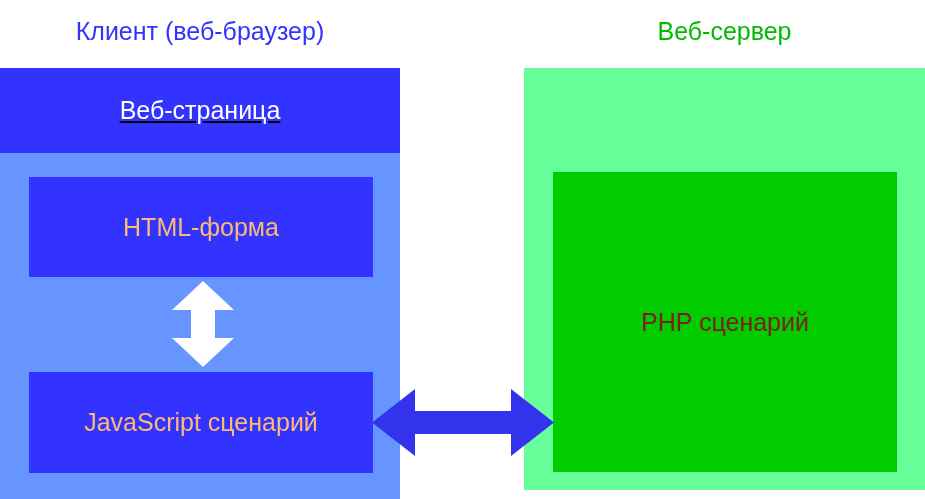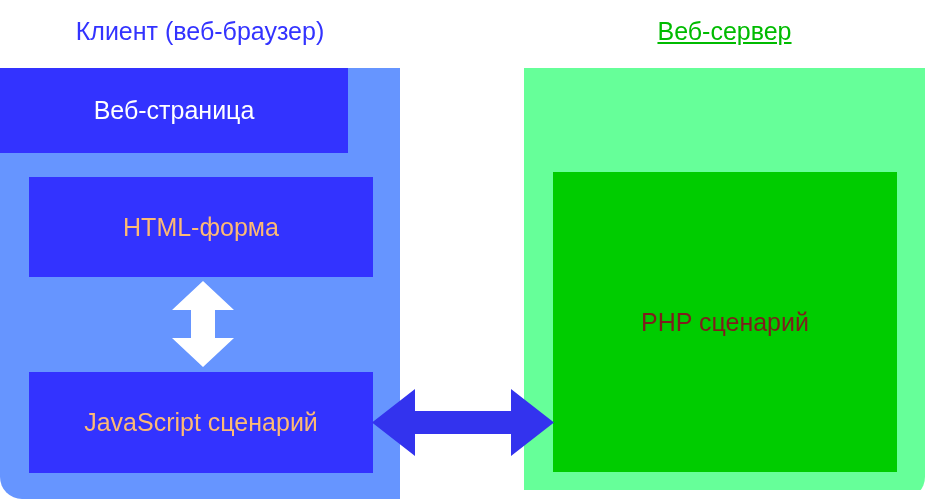--- a/index.html
+++ b/index.html
@@ -9,21 +9,20 @@
   }
   body {
     font-family: "Liberation Sans", sans-serif;
   }
   #canvas {
     position: relative;
     width: 925px;
     height: 499px;
     background: #ffffff;
     overflow: hidden;
-    border-radius: 22px;
   }
 
   
   .col-title {
     position: absolute;
     font-size: 25px;
     line-height: 1;
     white-space: nowrap;
     text-align: center;
   }
@@ -31,42 +30,42 @@
     left: 0px;
     top: 19px;
     width: 400px;
     color: #3333FF;
   }
   #server-title {
     left: 524px;
     top: 19px;
     width: 401px;
     color: #00BB00;
-    text-decoration: underline;
   }
 
   
   #client-panel {
     position: absolute;
     left: 0px;
     top: 68px;
     width: 400px;
     height: 431px;
     background: #6695FF;
   }
   #webpage-band {
     position: absolute;
     left: 0px;
     top: 0px;
-    width: 348px;
+    width: 400px;
     height: 85px;
     background: #3333FF;
     display: flex;
     align-items: center;
     justify-content: center;
+    text-decoration: underline;
   }
   #webpage-band .box-label {
     color: #ffffff;
     font-size: 25px;
     white-space: nowrap;
   }
 
   .client-box {
     position: absolute;
     left: 29px;

